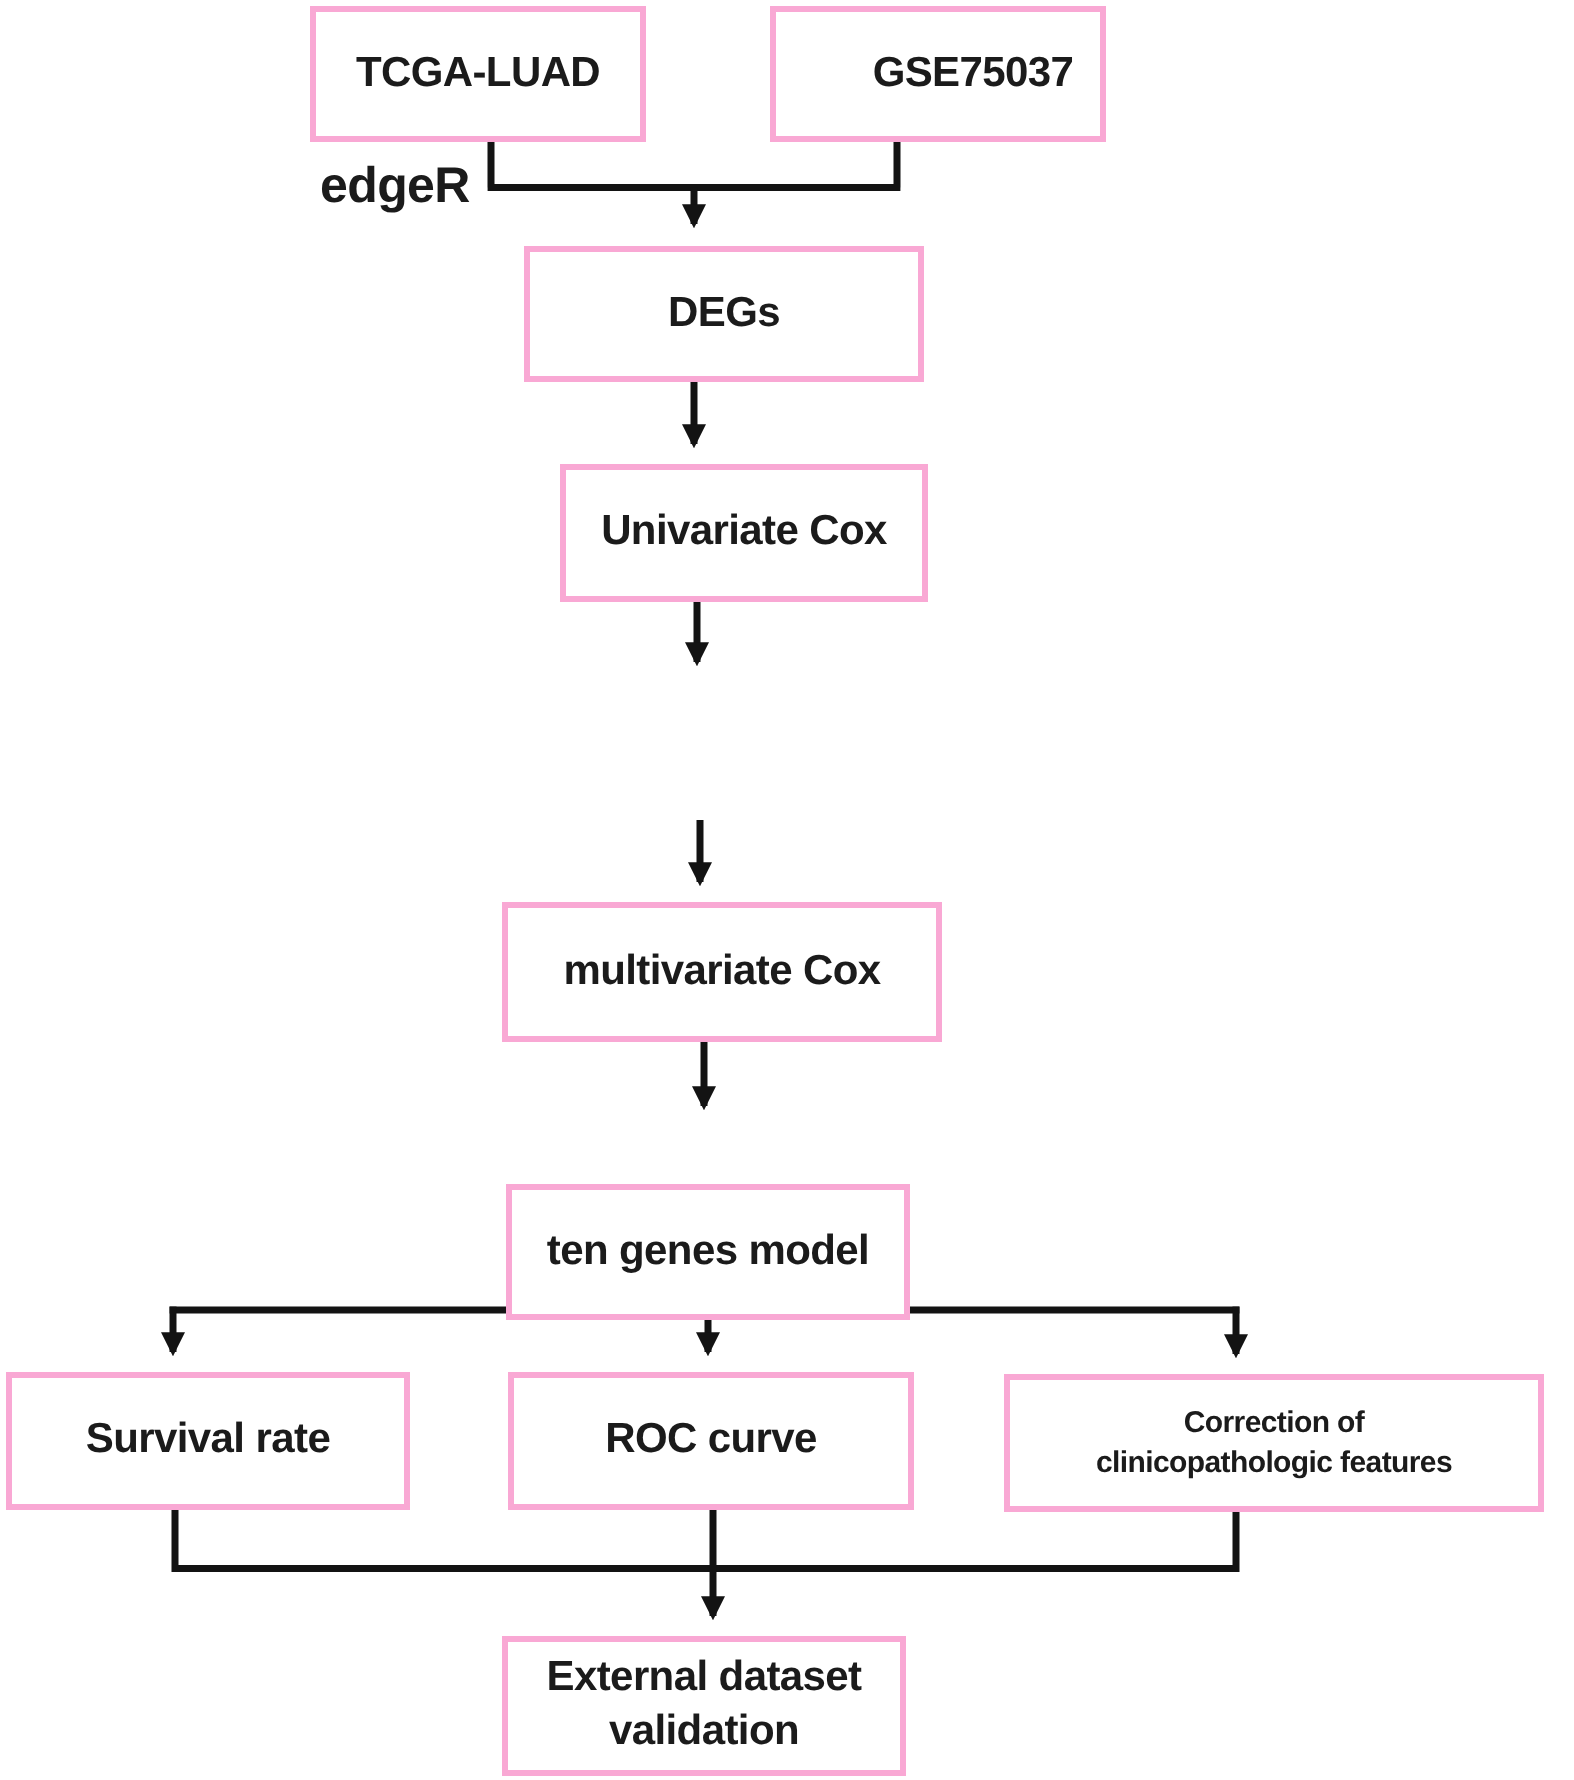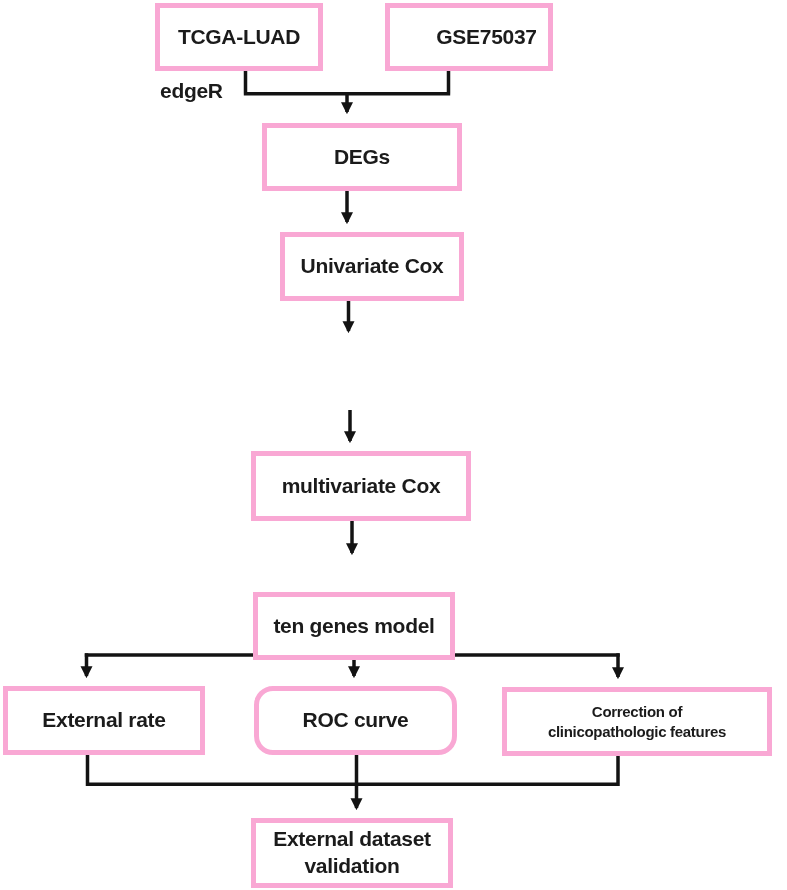--- a/index.html
+++ b/index.html
@@ -10,45 +10,45 @@
     font-family:"Liberation Sans",sans-serif;
     overflow:hidden;
   }
   .connectors{
     position:absolute;left:0;top:0;width:787px;height:890px;
     pointer-events:none;
   }
   .node{
     position:absolute;
     box-sizing:border-box;
-    border:5px solid #f9a8d4;
+    border:3px solid #f9a8d4;
     background:#ffffff;
     display:flex;align-items:center;justify-content:center;
     text-align:center;
     font-weight:bold;
     color:#1b1b1b;
     font-size:21px;
     line-height:1.28;
     letter-spacing:-0.3px;
     white-space:pre-line;
   }
   .n-tcga      {left:155px;top:3px;  width:168px;height:68px;}
   .n-gse       {left:385px;top:3px;  width:168px;height:68px;padding-left:35px;}
   .n-degs      {left:262px;top:123px;width:200px;height:68px;}
   .n-unicox    {left:263px;top:232px;width:184px;height:69px;margin-left:17px;}
   .n-lasso     {left:247px;top:341px;width:203px;height:69px;}
   .n-multicox  {left:251px;top:451px;width:220px;height:70px;}
   .n-tengenes  {left:253px;top:563px;width:202px;height:68px;margin-top:29px;}
   .n-survival  {left:3px;  top:686px;width:202px;height:69px;}
-  .n-roc       {left:254px;top:686px;width:203px;height:69px;border-radius:19px;}
+  .n-roc       {left:254px;top:686px;width:203px;height:69px;}
   .n-correction{left:502px;top:687px;width:270px;height:69px;font-size:15px;}
   .n-external  {left:251px;top:818px;width:202px;height:70px;}
   .edger-label{
     position:absolute;left:160px;top:79px;width:80px;
-    font-weight:bold;color:#1b1b1b;font-size:21px;
+    font-weight:bold;color:#1b1b1b;font-size:25px;
     letter-spacing:-0.3px;
   }
 </style>
 </head>
 <body>
 
 <div class="canvas">
 
   <svg class="connectors" width="787" height="890" viewBox="0 0 787 890">
     <defs>
@@ -89,21 +89,21 @@
 
   <div class="node n-degs">DEGs</div>
 
   <div class="node n-unicox">Univariate Cox</div>
 
 
   <div class="node n-multicox">multivariate Cox</div>
 
   <div class="node n-tengenes">ten genes model</div>
 
-  <div class="node n-survival">External rate</div>
+  <div class="node n-survival">Survival rate</div>
 
   <div class="node n-roc">ROC curve</div>
 
   <div class="node n-correction">Correction of
 clinicopathologic features</div>
 
   <div class="node n-external">External dataset
 validation</div>
 
 </div>

